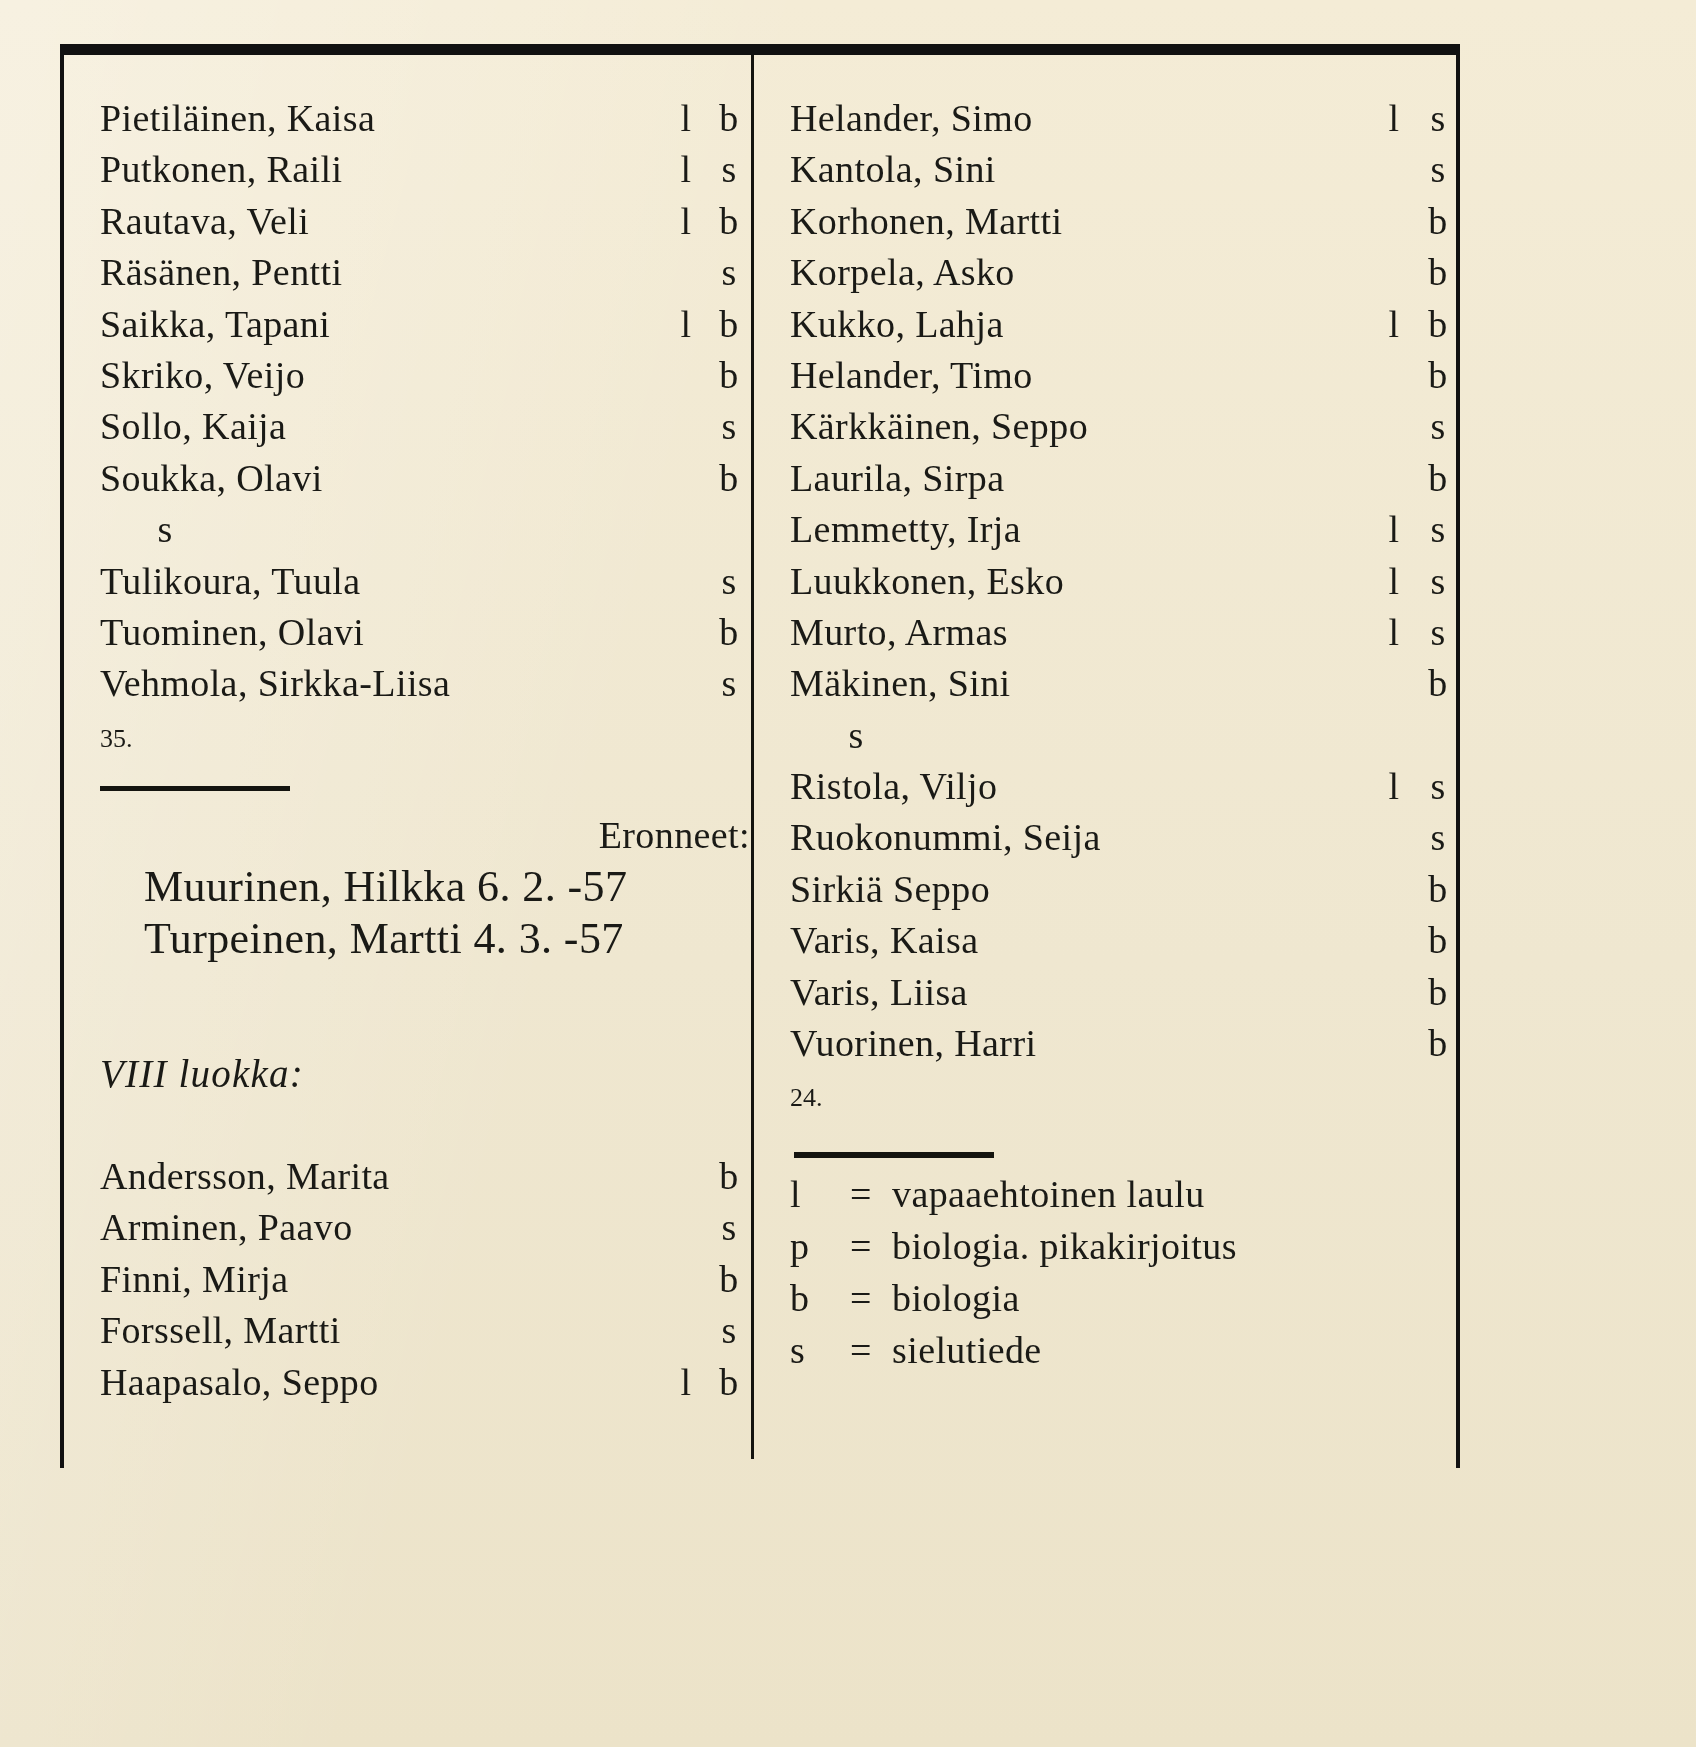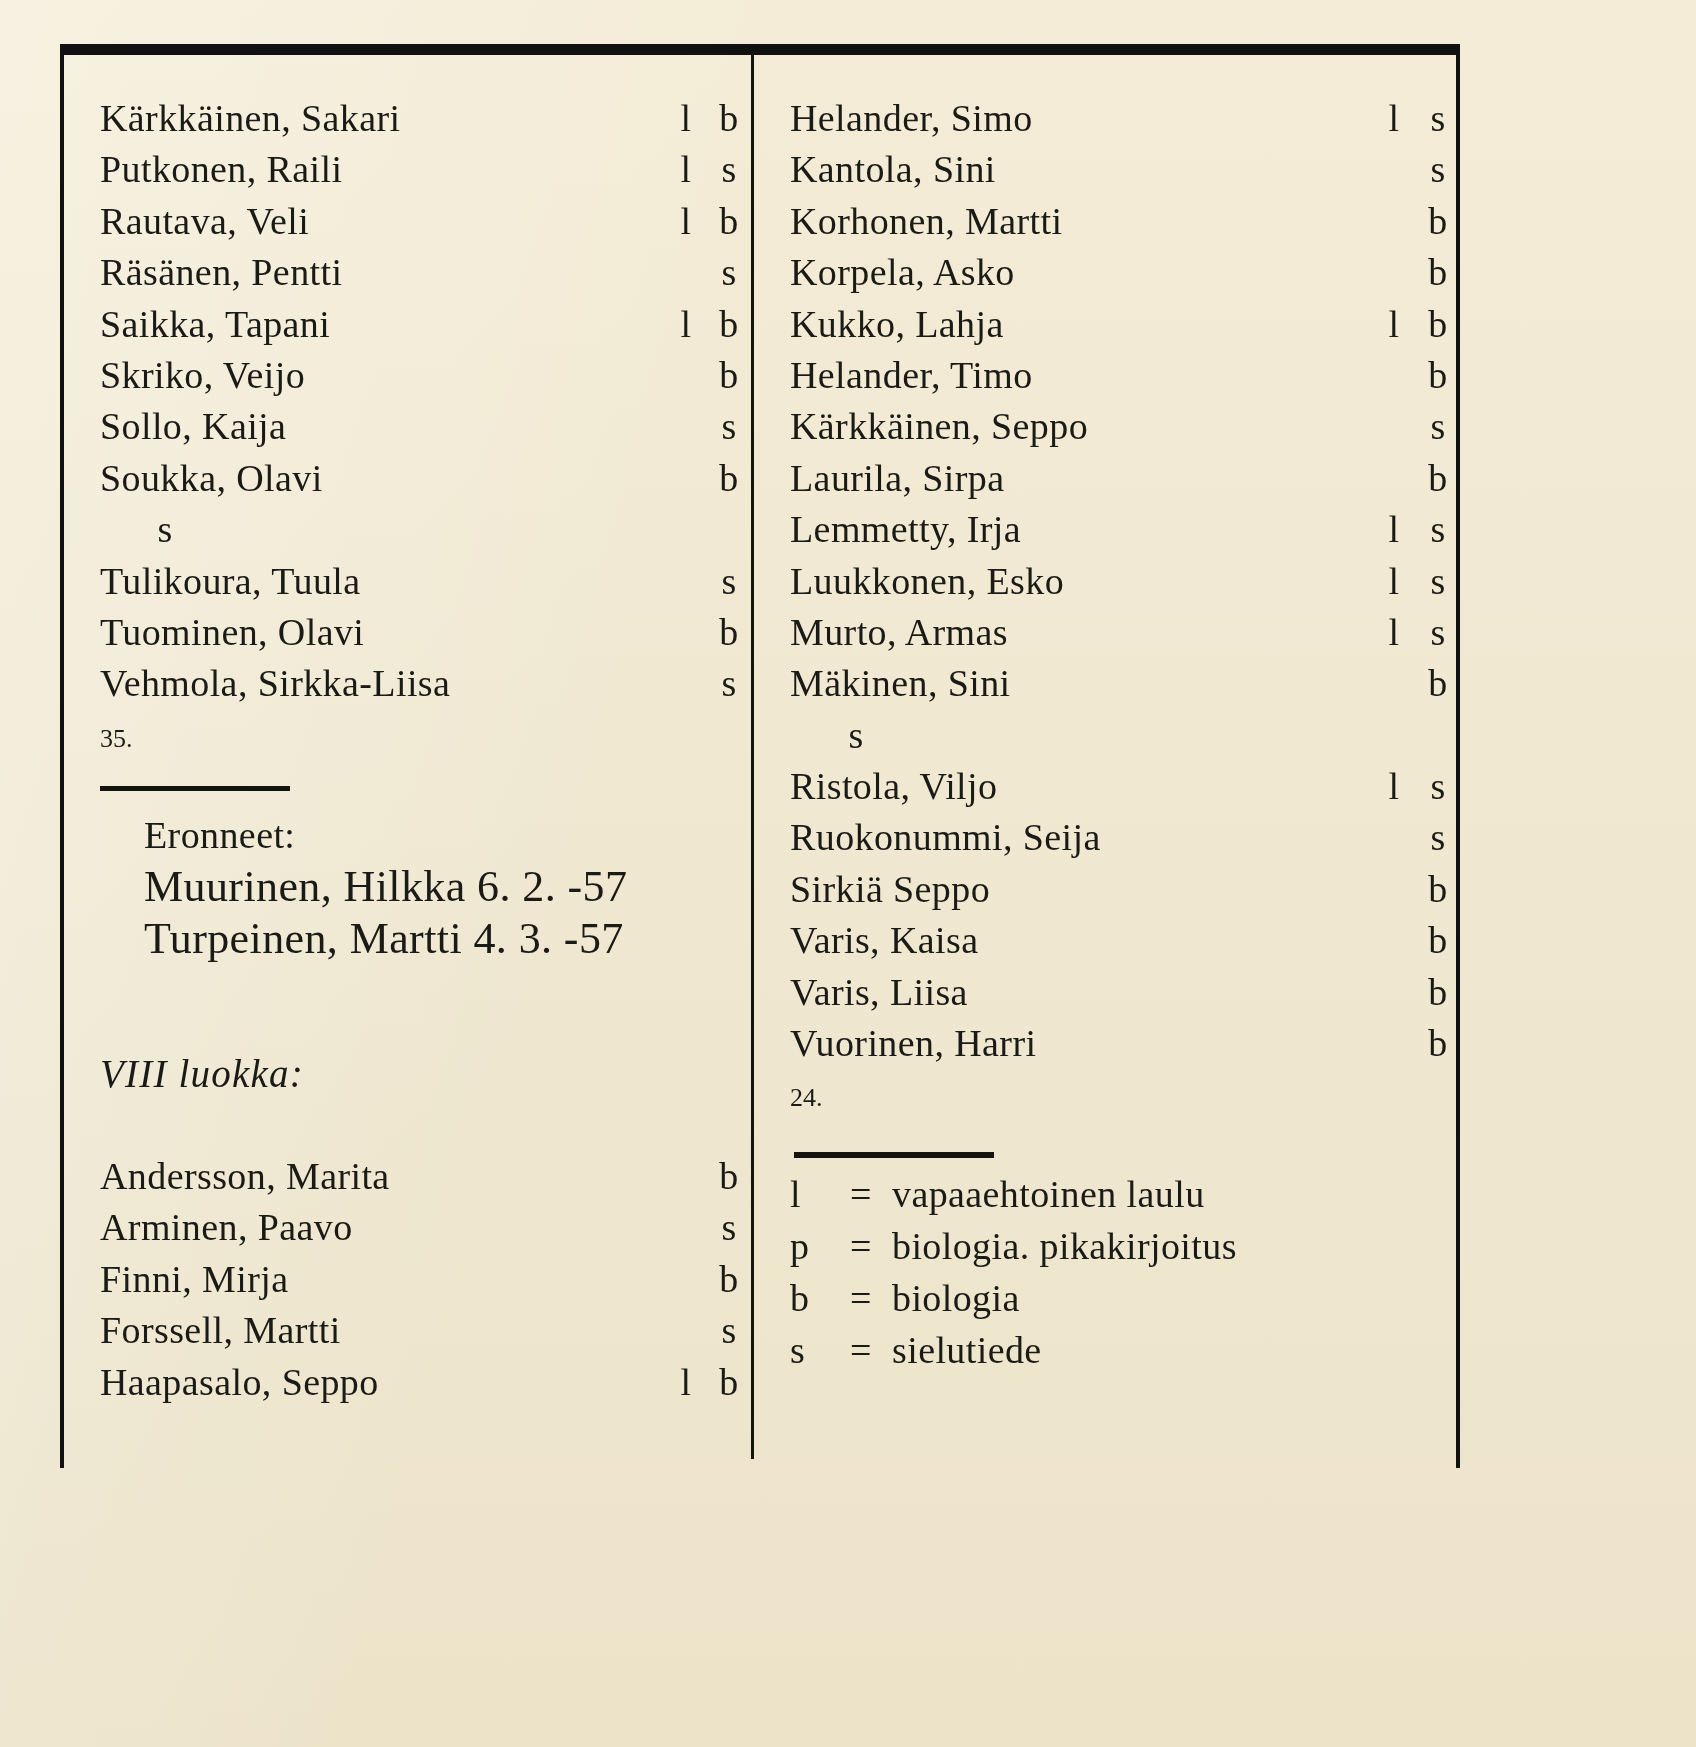--- a/index.html
+++ b/index.html
@@ -101,20 +101,21 @@
     margin-bottom: 18px;
   }
 
   .block-indent { padding-left: 44px; }
 
   .sub-head {
     font-size: 38px;
     height: 52px;
     line-height: 52px;
     letter-spacing: 0.4px;
+    text-align: right;
   }
   .depart-line {
     font-size: 44px;
     height: 52px;
     line-height: 52px;
     letter-spacing: 0.4px;
     white-space: nowrap;
   }
 
   .class-head {
@@ -149,21 +150,21 @@
 <body>
 
 <div class="page"></div>
 
 <div class="frame"></div>
 <div class="vrule"></div>
 
 <div class="col col-left">
   <div id="left-entries">
       <div class="row">
-        <span class="name">Kärkkäinen, Sakari</span>
+        <span class="name">Pietiläinen, Kaisa</span>
         <span class="mark-l">l</span>
         <span class="mark-bs">b</span>
       </div>
       <div class="row">
         <span class="name">Putkonen, Raili</span>
         <span class="mark-l">l</span>
         <span class="mark-bs">s</span>
       </div>
       <div class="row">
         <span class="name">Rautava, Veli</span>

